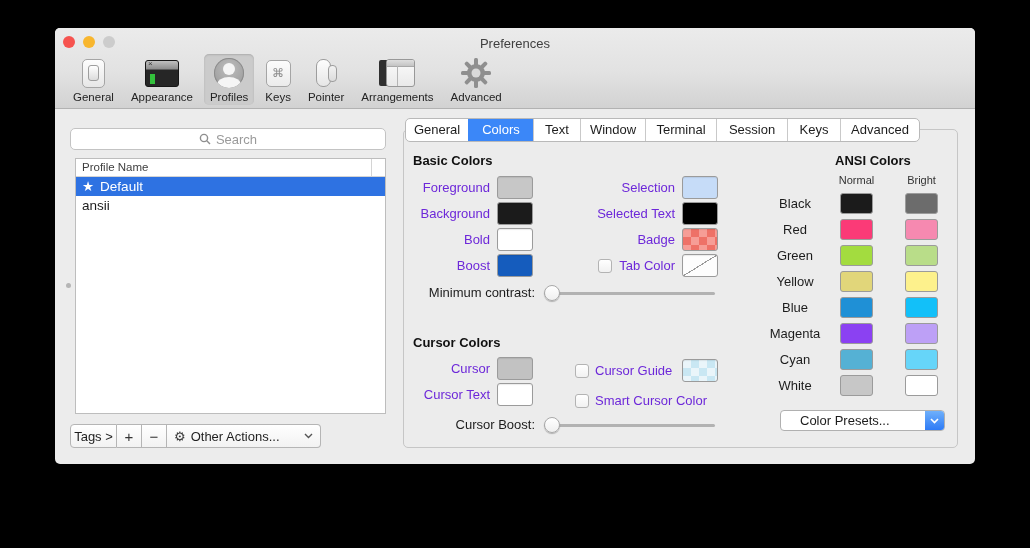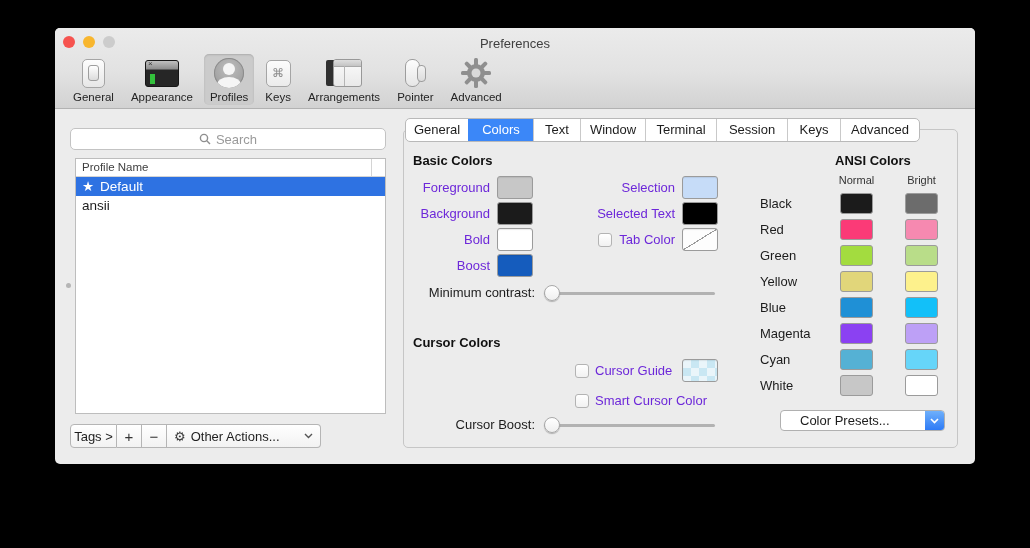--- a/index.html
+++ b/index.html
@@ -72,21 +72,21 @@
   .cb{width:14px;height:14px;background:linear-gradient(#fff,#f1f1f1);border:1px solid #b3b3b3;border-radius:3px;box-sizing:border-box;flex:0 0 auto;}
   .sliderlabel{position:absolute;width:123px;text-align:right;font-size:13px;color:#1c1c1c;line-height:22px;}
   .slider{position:absolute;width:171px;height:20px;}
   .slider .track{position:absolute;left:0;right:0;top:9px;height:3px;background:#b2b2b2;border-radius:1.5px;}
   .slider .knob{position:absolute;left:0;top:2px;width:16px;height:16px;background:linear-gradient(#ffffff,#efefef);border:1px solid #a9a9a9;border-radius:50%;box-sizing:border-box;box-shadow:0 1px 1px rgba(0,0,0,.25);}
   .checker{background-image:linear-gradient(45deg,var(--c2) 25%,transparent 25%,transparent 75%,var(--c2) 75%),linear-gradient(45deg,var(--c2) 25%,transparent 25%,transparent 75%,var(--c2) 75%);background-position:0 0,8px 8px;background-size:16px 16px;}
   .diag{background:#fdfdfd linear-gradient(to bottom right,transparent 48.5%,#9a9a9a 48.5%,#9a9a9a 51.5%,transparent 51.5%);}
   .ansihdr{position:absolute;font-size:11px;color:#333;width:41px;text-align:center;}
   .ansirows{position:absolute;left:705px;top:165px;width:178px;}
   .ansirow{display:flex;align-items:center;height:21px;margin-bottom:5px;font-size:13px;color:#1c1c1c;}
-  .ansirow .alabel{width:70px;text-align:left;}
+  .ansirow .alabel{width:70px;text-align:center;}
   .aswatch{width:33px;height:21px;border:1px solid #9b9b9b;border-radius:3px;box-sizing:border-box;margin-left:10px;flex:0 0 auto;}
   .aswatch.bright{margin-left:32px;}
   .presets{position:absolute;left:725px;top:382px;width:165px;height:21px;background:#fff;border:1px solid #b0b0b0;border-radius:4px;box-sizing:border-box;display:flex;align-items:center;}
   .presets .ptext{font-size:13px;color:#1c1c1c;padding-left:19px;flex:1;}
   .presets .pcap{width:19px;height:100%;background:linear-gradient(#6fb0fb,#2e7bf6);border-radius:0 3px 3px 0;display:flex;align-items:center;justify-content:center;}
 </style>
 </head>
 <body>
 
 <div class="stage">
@@ -131,35 +131,35 @@
         <div class="titem">
           <div class="icbox">
               <div class="ic-keys">
                 <span>⌘</span>
               </div>
             </div>
           <span class="lbl">Keys</span>
         </div>
         <div class="titem">
           <div class="icbox">
+              <div class="ic-pointer">
+                <div class="bodyp"></div>
+                <div class="thumb"></div>
+              </div>
+            </div>
+          <span class="lbl">Pointer</span>
+        </div>
+        <div class="titem">
+          <div class="icbox">
               <div class="ic-arr">
                 <div class="back"></div>
                 <div class="front"></div>
               </div>
             </div>
           <span class="lbl">Arrangements</span>
-        </div>
-        <div class="titem">
-          <div class="icbox">
-              <div class="ic-pointer">
-                <div class="bodyp"></div>
-                <div class="thumb"></div>
-              </div>
-            </div>
-          <span class="lbl">Pointer</span>
         </div>
         <div class="titem">
           <div class="icbox">
             <svg width="30" height="30" viewBox="0 0 30 30">
               <g fill="#8f8f8f">
                 <rect x="13" y="0" width="4" height="8" rx="1.5"></rect>
                 <rect x="13" y="22" width="4" height="8" rx="1.5"></rect>
                 <rect x="13" y="0" width="4" height="8" rx="1.5" transform="rotate(45 15 15)"></rect>
                 <rect x="13" y="22" width="4" height="8" rx="1.5" transform="rotate(45 15 15)"></rect>
                 <rect x="13" y="0" width="4" height="8" rx="1.5" transform="rotate(90 15 15)"></rect>
@@ -252,34 +252,48 @@
     <div class="basicR">
       <div class="colrow">
           <span>Selection</span>
           <span class="swatch" style="background-color: rgb(198, 220, 248);"></span>
         </div>
       <div class="colrow">
           <span>Selected Text</span>
           <span class="swatch" style="background-color: rgb(0, 0, 0);"></span>
         </div>
       <div class="colrow">
+          <span>Badge</span>
+          <span class="swatch checker" style="background-color: rgb(246, 157, 150); --c2: #ee7167;"></span>
+        </div>
+      <div class="colrow">
           <span class="cb"></span>
           <span>Tab Color</span>
           <span class="swatch diag"></span>
         </div>
     </div>
 
     <div class="sliderlabel" style="left:357px;top:254px;">Minimum contrast:</div>
     <div class="slider" style="left:489px;top:255px;">
       <div class="track"></div>
       <div class="knob"></div>
     </div>
 
     <div class="sechead" style="left:358px;top:307px;">Cursor Colors</div>
 
+    <div class="cursorL">
+      <div class="colrow">
+          <span>Cursor</span>
+          <span class="swatch" style="background-color: rgb(194, 194, 194);"></span>
+        </div>
+      <div class="colrow">
+          <span>Cursor Text</span>
+          <span class="swatch" style="background-color: rgb(255, 255, 255);"></span>
+        </div>
+    </div>
 
     <div class="cursorR">
       <div class="colrow" style="gap:6px;">
         <span class="cb"></span>
         <span>Cursor Guide</span>
         <span class="swatch checker sw-right" style="background-color: rgb(234, 245, 250); --c2: #c9e7f3;"></span>
       </div>
       <div class="colrow" style="gap:6px;margin-top:7px;">
         <span class="cb"></span>
         <span>Smart Cursor Color</span>

